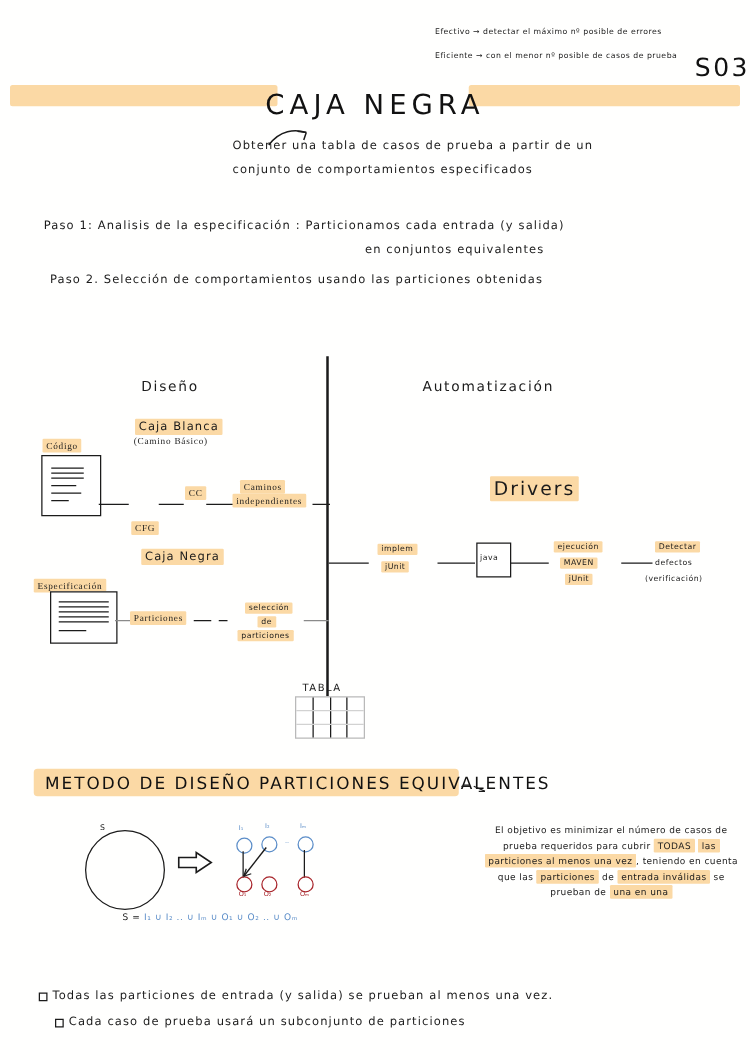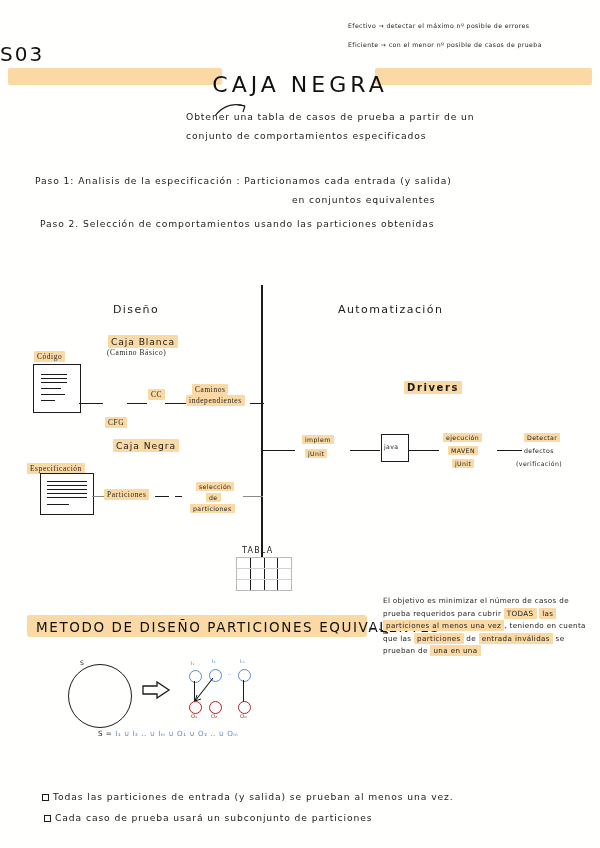--- a/index.html
+++ b/index.html
@@ -40,21 +40,21 @@
     background: #fbd9a5;
     padding: 1px 3px 1px 3px;
     border-radius: 1px;
     box-decoration-break: clone;
     -webkit-box-decoration-break: clone;
   }
 
   
   #title-s03 {
     left: 0; right: 0; top: 42px;
-    text-align: left;
+    text-align: right;
     font-family: "DejaVu Sans", sans-serif;
     font-size: 20px;
     letter-spacing: 2px;
     color: #111;
   }
   #title-main {
     left: 0; right: 0; top: 72px;
     text-align: center;
     font-family: "DejaVu Sans", sans-serif;
     font-size: 22px;
@@ -122,21 +122,21 @@
 
   #label-particiones { left: 104px; top: 490px; }
   #label-sel-1 { left: 196px; top: 483px; }
   #label-sel-2 { left: 206px; top: 494px; }
   #label-sel-3 { left: 190px; top: 505px; }
 
   .conn { position: absolute; background: #1b1b1b; height: 1.3px; }
   .conn-grey { position: absolute; background: #8a8a8a; height: 1.1px; }
 
   
-  #label-drivers { left: 404px; top: 381px; font-size: 10px; letter-spacing: 1.6px; font-weight: bold; }
+  #label-drivers { left: 392px; top: 381px; font-size: 15px; letter-spacing: 1.6px; }
   #label-implem-1 { left: 302px; top: 436px; }
   #label-implem-2 { left: 305px; top: 450px; }
   #box-java {
     left: 381px; top: 434px; width: 26px; height: 26px;
     border: 1.3px solid #1b1b1b; background: #fff;
   }
   #label-java { left: 384px; top: 443px; }
   #label-ejec-1 { left: 443px; top: 434px; }
   #label-ejec-2 { left: 448px; top: 447px; }
   #label-ejec-3 { left: 452px; top: 460px; }
@@ -158,23 +158,23 @@
     left: 27px; top: 615px; width: 340px; height: 22px;
     background: #fbd9a5; border-radius: 3px;
   }
   #method-text {
     left: 36px; top: 619px;
     font-size: 13.5px; letter-spacing: 1.6px; color: #111;
   }
 
   
   #para-right {
-    left: 383px; top: 595px; width: 212px;
+    left: 383px; top: 658px; width: 212px;
     font-size: 7.2px; letter-spacing: 0.35px; line-height: 1.75;
-    white-space: normal; 
+    white-space: normal; text-align: center;
   }
 
   
   #set-S-label { left: 80px; top: 659px; }
   #set-circle {
     left: 68px; top: 664px; width: 62px; height: 62px;
     border: 1.3px solid #1b1b1b; border-radius: 50%;
   }
   #set-arrow { left: 141px; top: 680px; }
 
@@ -191,21 +191,21 @@
   .node-link { position: absolute; background: #1b1b1b; width: 1.1px; }
 
   #formula {
     left: 98px; top: 729px;
     color: #5b8dc8; font-size: 7.2px; letter-spacing: 0.5px;
   }
   #formula .sfx { color: #1b1b1b; }
 
   
   #bullet1 { left: 55px; top: 788px; margin-top: 24px; }
-  #bullet2 { left: 53px; top: 791px; text-align: center; }
+  #bullet2 { left: 42px; top: 791px; text-align: center; }
   .bullet-sq {
     position: absolute; width: 4.5px; height: 4.5px;
     border: 1px solid #1b1b1b; left: -11px; top: 3px;
   }
   #dots-right { left: 369px; top: 624px; }
 </style>
 </head>
 <body>
 
 <div class="page">

